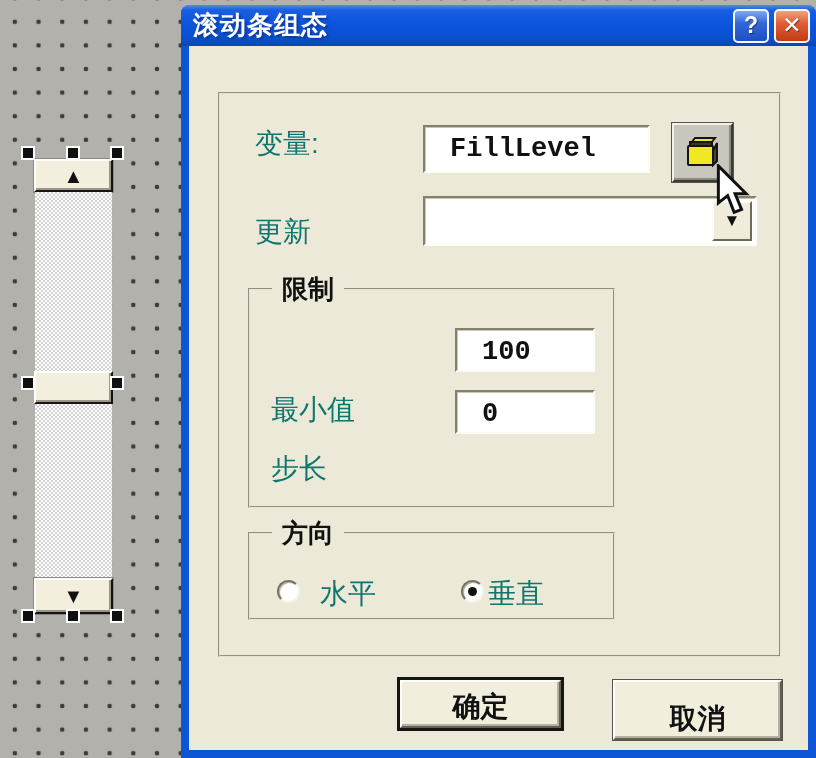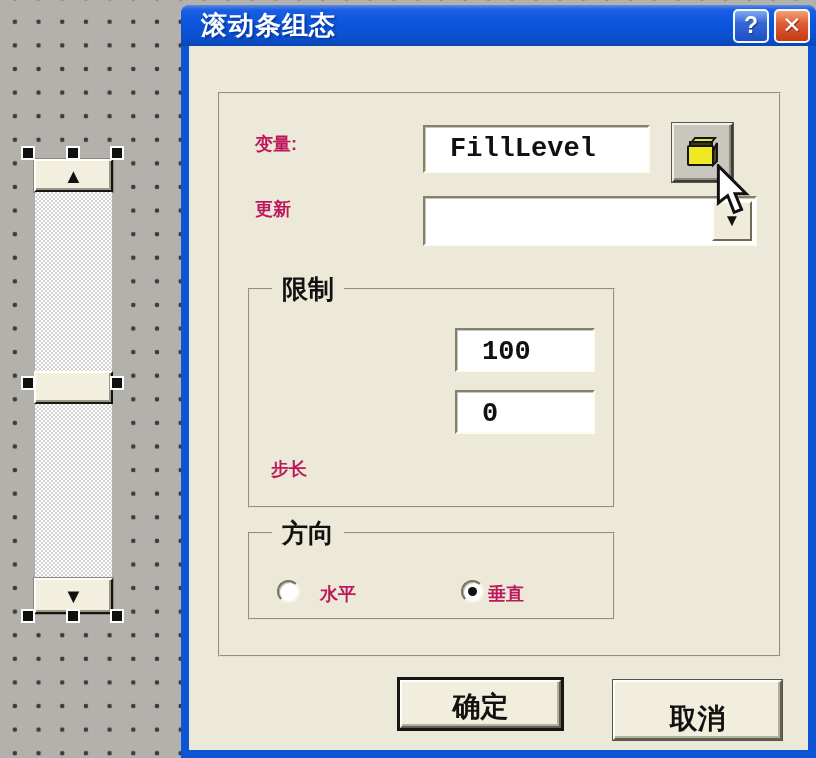--- a/index.html
+++ b/index.html
@@ -48,21 +48,21 @@
   
   .dialog {
     position:absolute; left:181px; top:5px; width:635px; height:753px;
     background:#0c55d4; border-radius:9px 9px 0 0; box-sizing:border-box;
   }
   .titlebar {
     position:absolute; left:0; top:0; right:0; height:41px;
     border-radius:8px 8px 0 0;
     background:linear-gradient(180deg,#5a8ae6 0%,#1a5ee2 12%,#0b55dd 45%,#0a50cd 82%,#0a46b4 100%);
     display:flex; align-items:center; justify-content:space-between;
-    padding:0 6px 0 20px; box-sizing:border-box;
+    padding:0 6px 0 12px; box-sizing:border-box;
   }
   .title-text {
     color:#fff; font-weight:bold; font-size:26px; letter-spacing:1px;
     text-shadow:2px 2px 2px #0a3aa0;
   }
   .tb-btns { display:flex; gap:5px; }
   .tb-btn {
     width:36px; height:34px; border-radius:5px; box-sizing:border-box;
     border:2px solid #f4f8ff; color:#fff; font-weight:bold; font-size:23px;
     display:flex; align-items:center; justify-content:center; line-height:1;
@@ -75,21 +75,21 @@
     position:absolute; left:8px; top:41px; width:619px; height:704px;
     background:#ece9d8;
   }
 
   .inner-panel {
     position:absolute; left:29px; top:46px; width:563px; height:565px;
     border:2px groove #e6e3d2; box-sizing:border-box;
   }
 
   .lbl {
-    position:absolute; color:#be185d; font-size:18px; font-weight:700;
+    position:absolute; color:#0f766e; font-size:28px; font-weight:400;
     line-height:32px; white-space:nowrap;
   }
 
   .sunken {
     position:absolute; background:#fff; box-sizing:border-box;
     border:2px solid; border-color:#84806c #fdfcf2 #fdfcf2 #84806c;
     box-shadow:inset 1px 1px 0 #c9c6b4;
   }
   .field-text {
     font-family:"Liberation Mono","DejaVu Sans Mono",monospace;
@@ -197,33 +197,34 @@
       </div>
       <div class="tool-btn">
         <svg width="40" height="36" viewBox="0 0 40 36">
           <polygon points="30,16 34,8 34,26 30,30" fill="#4a4a20" stroke="#151515" stroke-width="2"></polygon>
           <polygon points="8,8 12,3 32,3 28,8" fill="#e8e23a" stroke="#151515" stroke-width="2"></polygon>
           <rect x="7" y="7" width="22" height="6" fill="#3a3a20" stroke="#151515" stroke-width="2"></rect>
           <rect x="5" y="11" width="25" height="19" rx="1" fill="#f0e822" stroke="#151515" stroke-width="2"></rect>
         </svg>
       </div>
 
-      <div class="lbl" style="left:66px;top:147px">更新</div>
+      <div class="lbl" style="left:66px;top:170px">更新</div>
       <div class="sunken" style="left:234px;top:150px;width:334px;height:50px">
         <div class="combo-arrow">
           <span>▼</span>
         </div>
       </div>
 
       <div class="grp" style="left:59px;top:242px;width:367px;height:220px">
         <span class="grp-legend">限制</span>
       </div>
       <div class="sunken" style="left:266px;top:282px;width:140px;height:44px">
         <div class="field-text" style="font-weight:600">100</div>
       </div>
+      <div class="lbl" style="left:82px;top:348px">最小值</div>
       <div class="sunken" style="left:266px;top:344px;width:140px;height:44px">
         <div class="field-text" style="font-weight:600">0</div>
       </div>
       <div class="lbl" style="left:82px;top:407px">步长</div>
 
       <div class="grp" style="left:59px;top:486px;width:367px;height:88px">
         <span class="grp-legend">方向</span>
       </div>
       <div class="radio" style="left:88px;top:534px"></div>
       <div class="lbl" style="left:131px;top:532px">水平</div>

